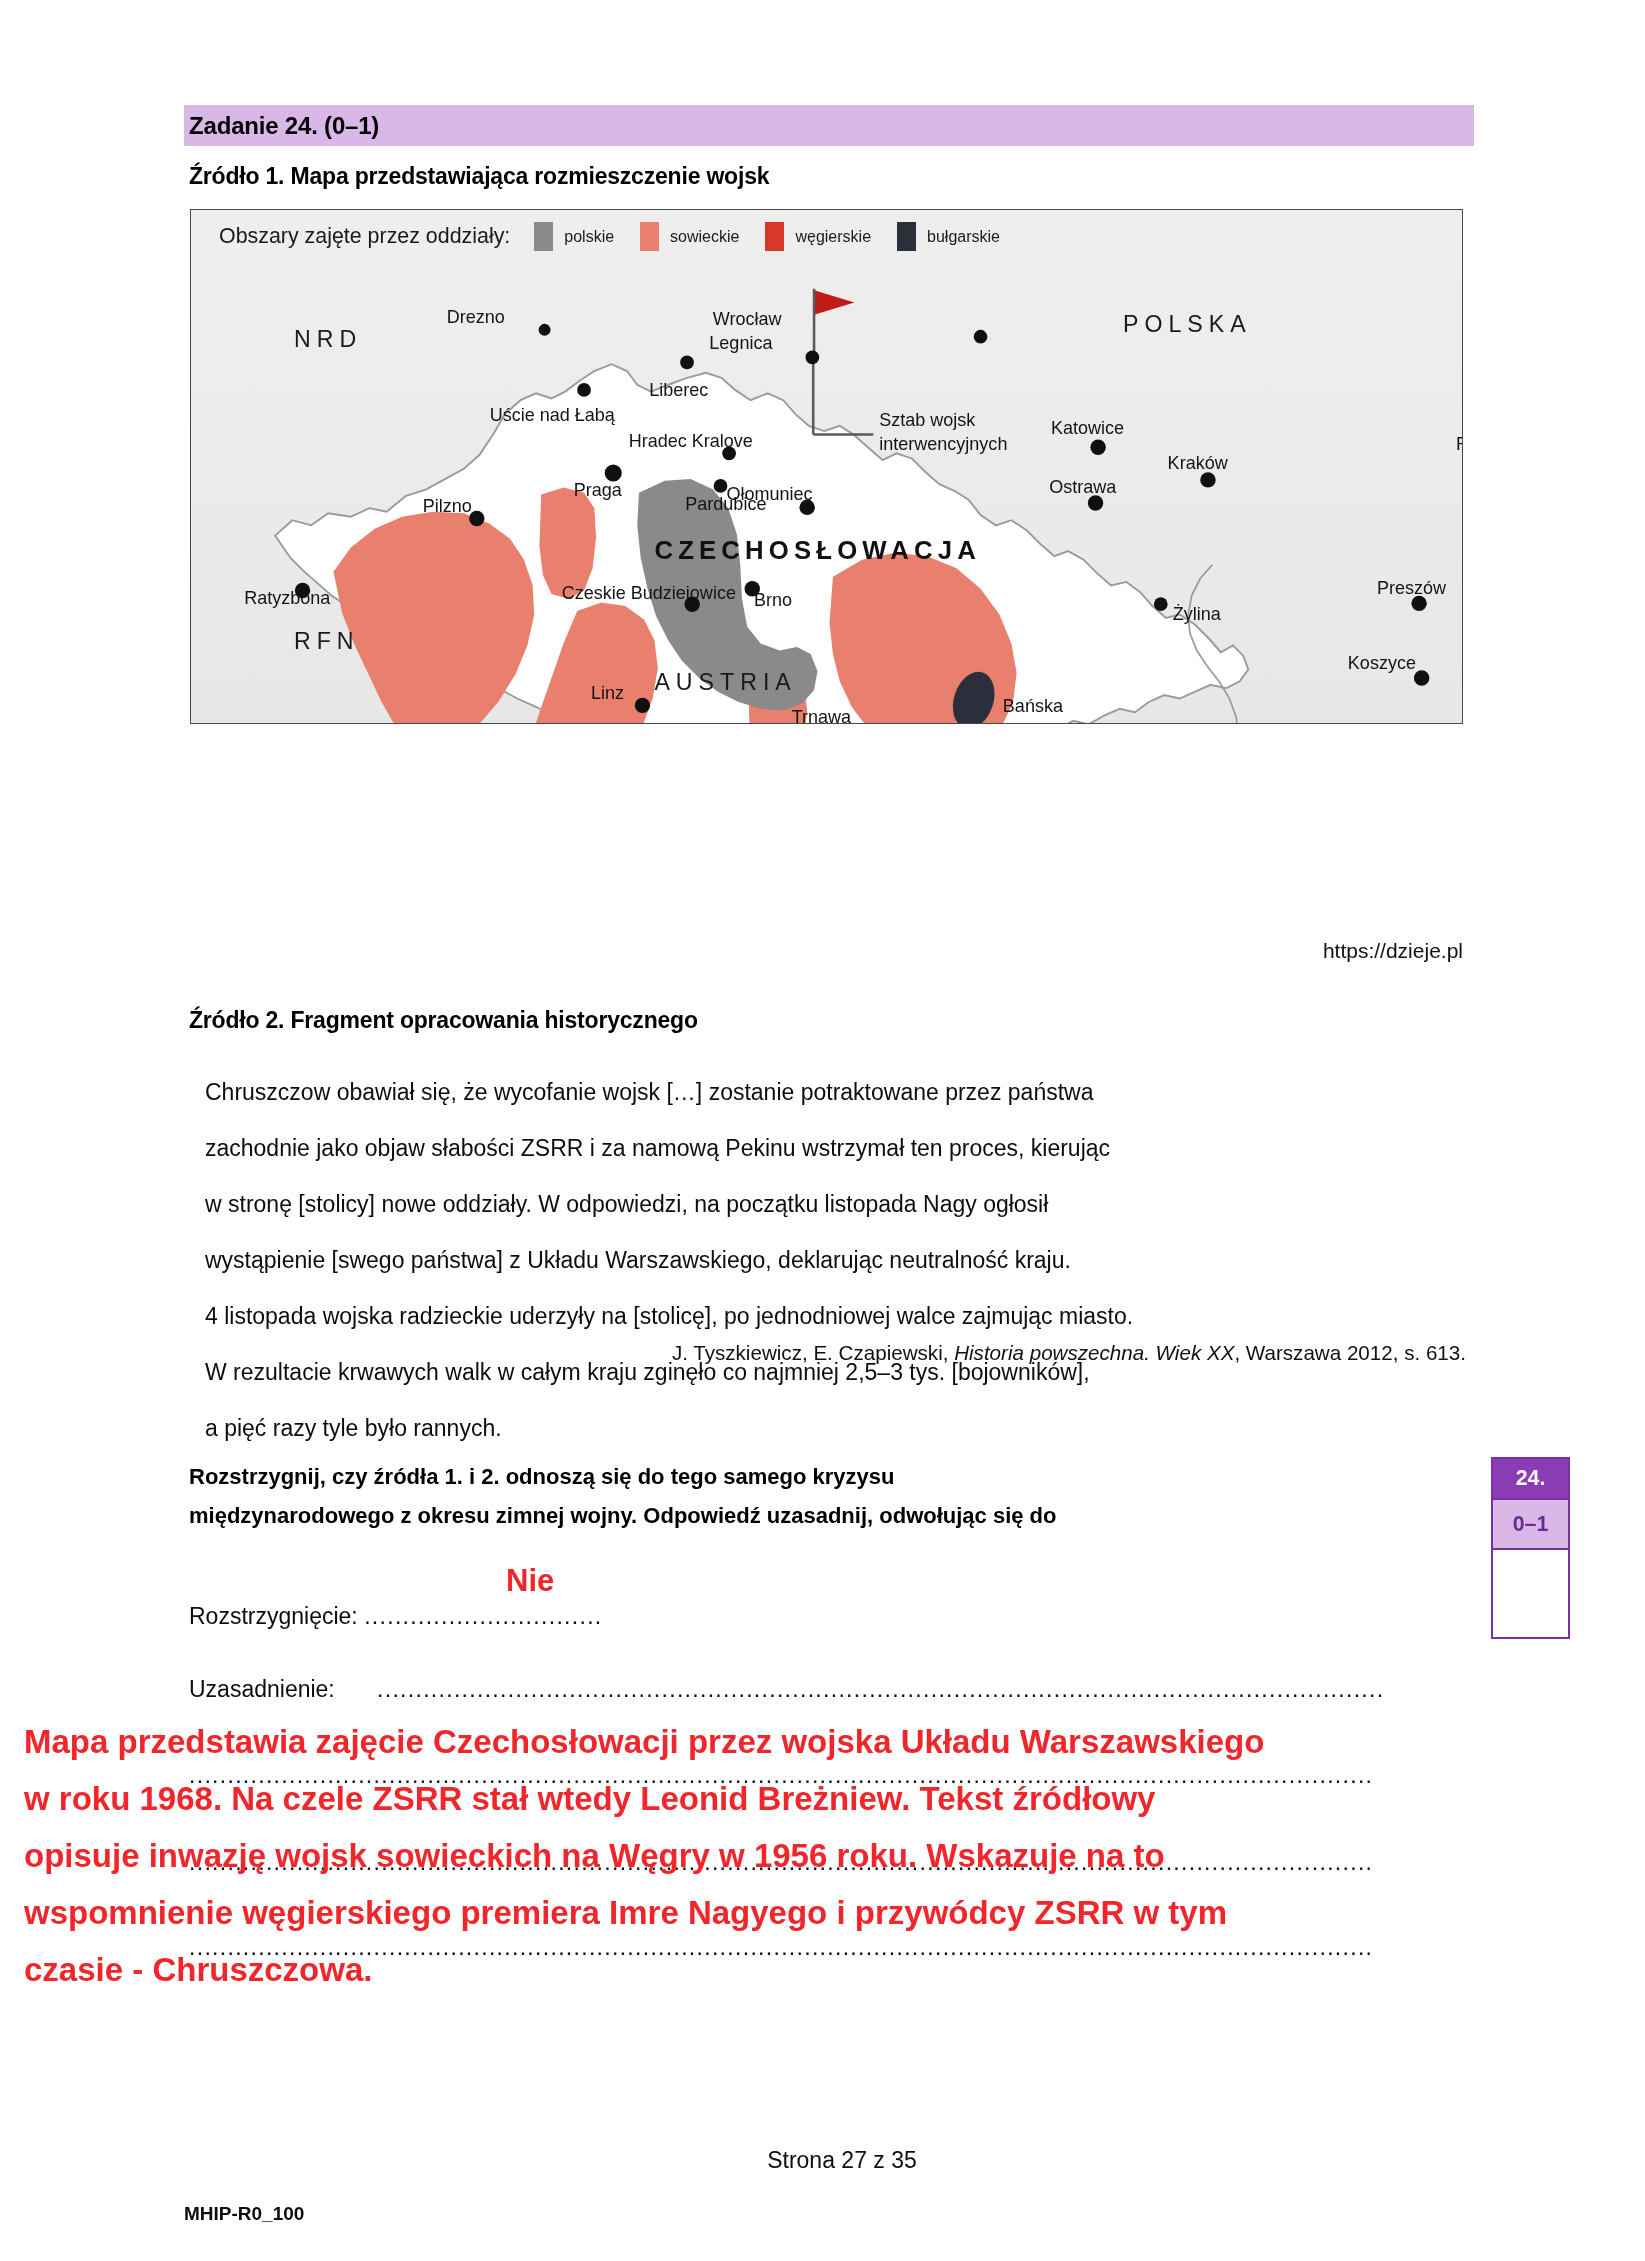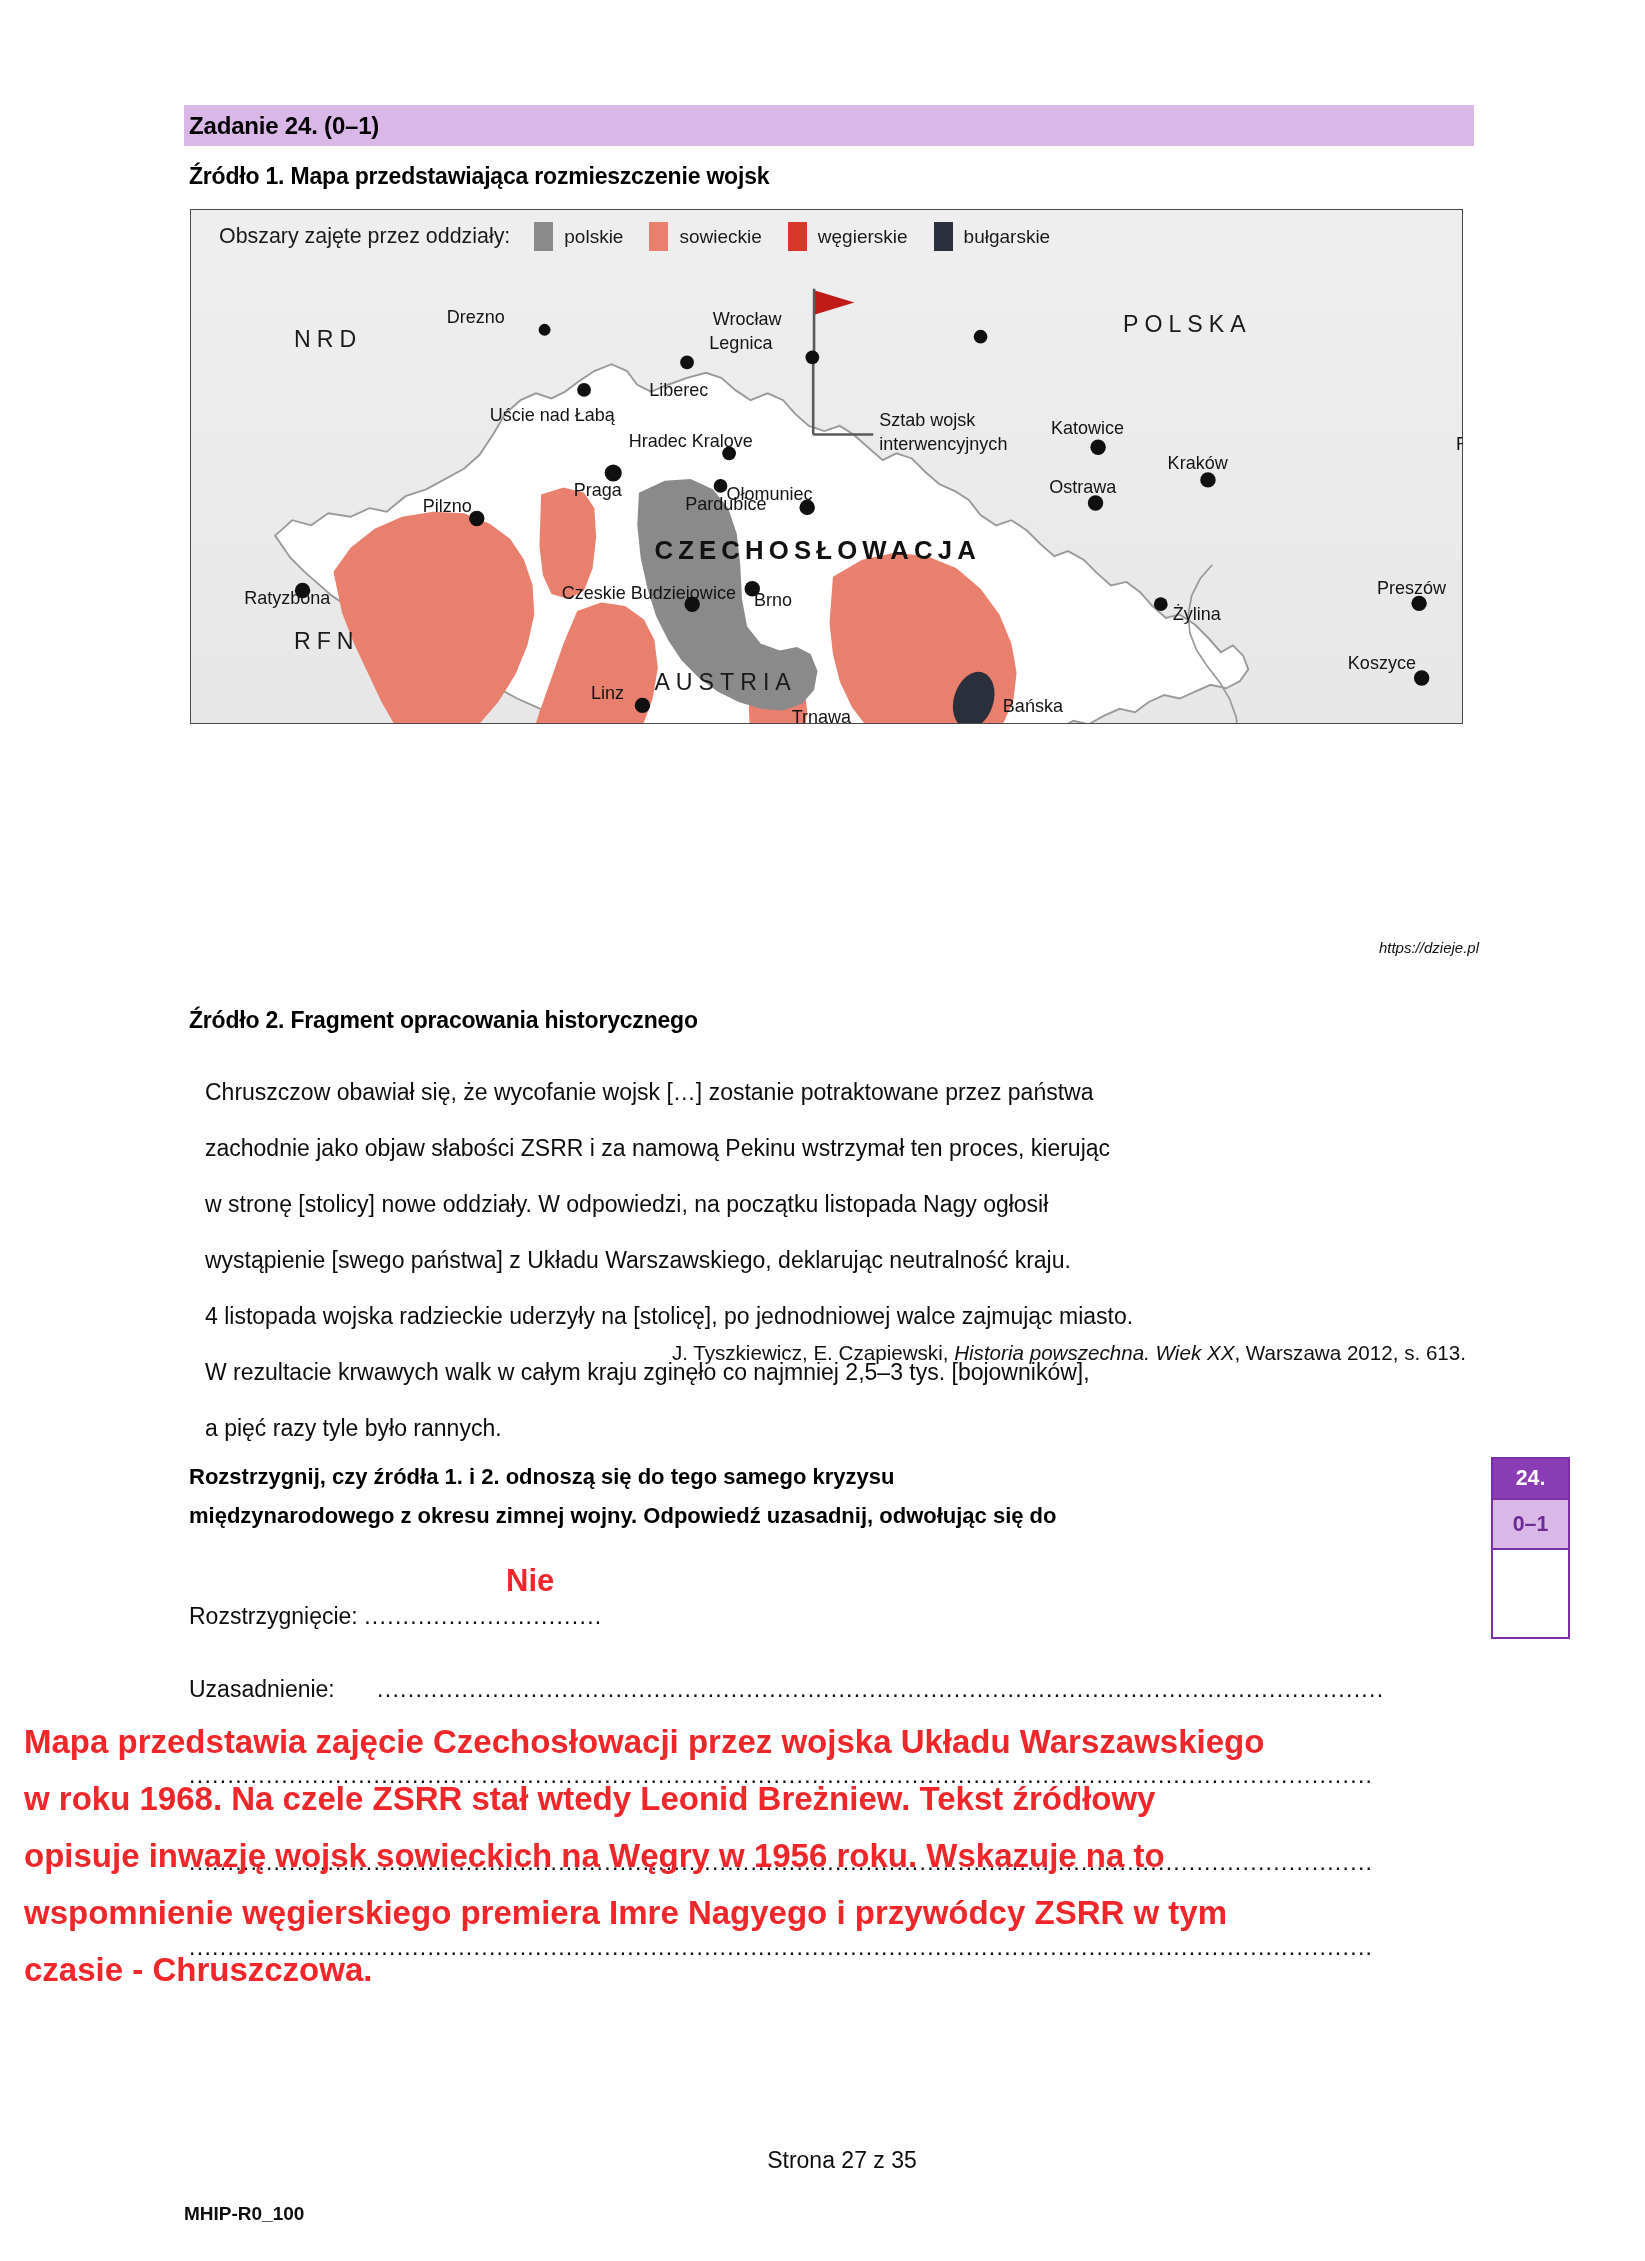--- a/index.html
+++ b/index.html
@@ -83,41 +83,40 @@
     align-items: center;
     margin-right: 26px;
   }
   .legend-swatch {
     width: 19px;
     height: 29px;
     margin-right: 11px;
     flex: 0 0 auto;
   }
   .legend-label {
-    font-size: 19px;
+    font-size: 16px;
     color: #1a1a1a;
     white-space: nowrap;
   }
   .map-canvas {
     position: absolute;
     left: 0;
     top: 53px;
     width: 100%;
     height: 655px;
   }
   .map-canvas svg { display: block; width: 100%; height: 100%; }
 
   
   .map-source {
     position: absolute;
-    right: 167px;
+    right: 183px;
     top: 939px;
-    font-size: 15px;
+    font-size: 21px;
     color: #111;
-    font-style: italic;
   }
 
   
   .source2-title {
     position: absolute;
     left: 189px;
     top: 1007px;
     font-size: 23px;
     font-weight: bold;
     letter-spacing: -0.2px;

